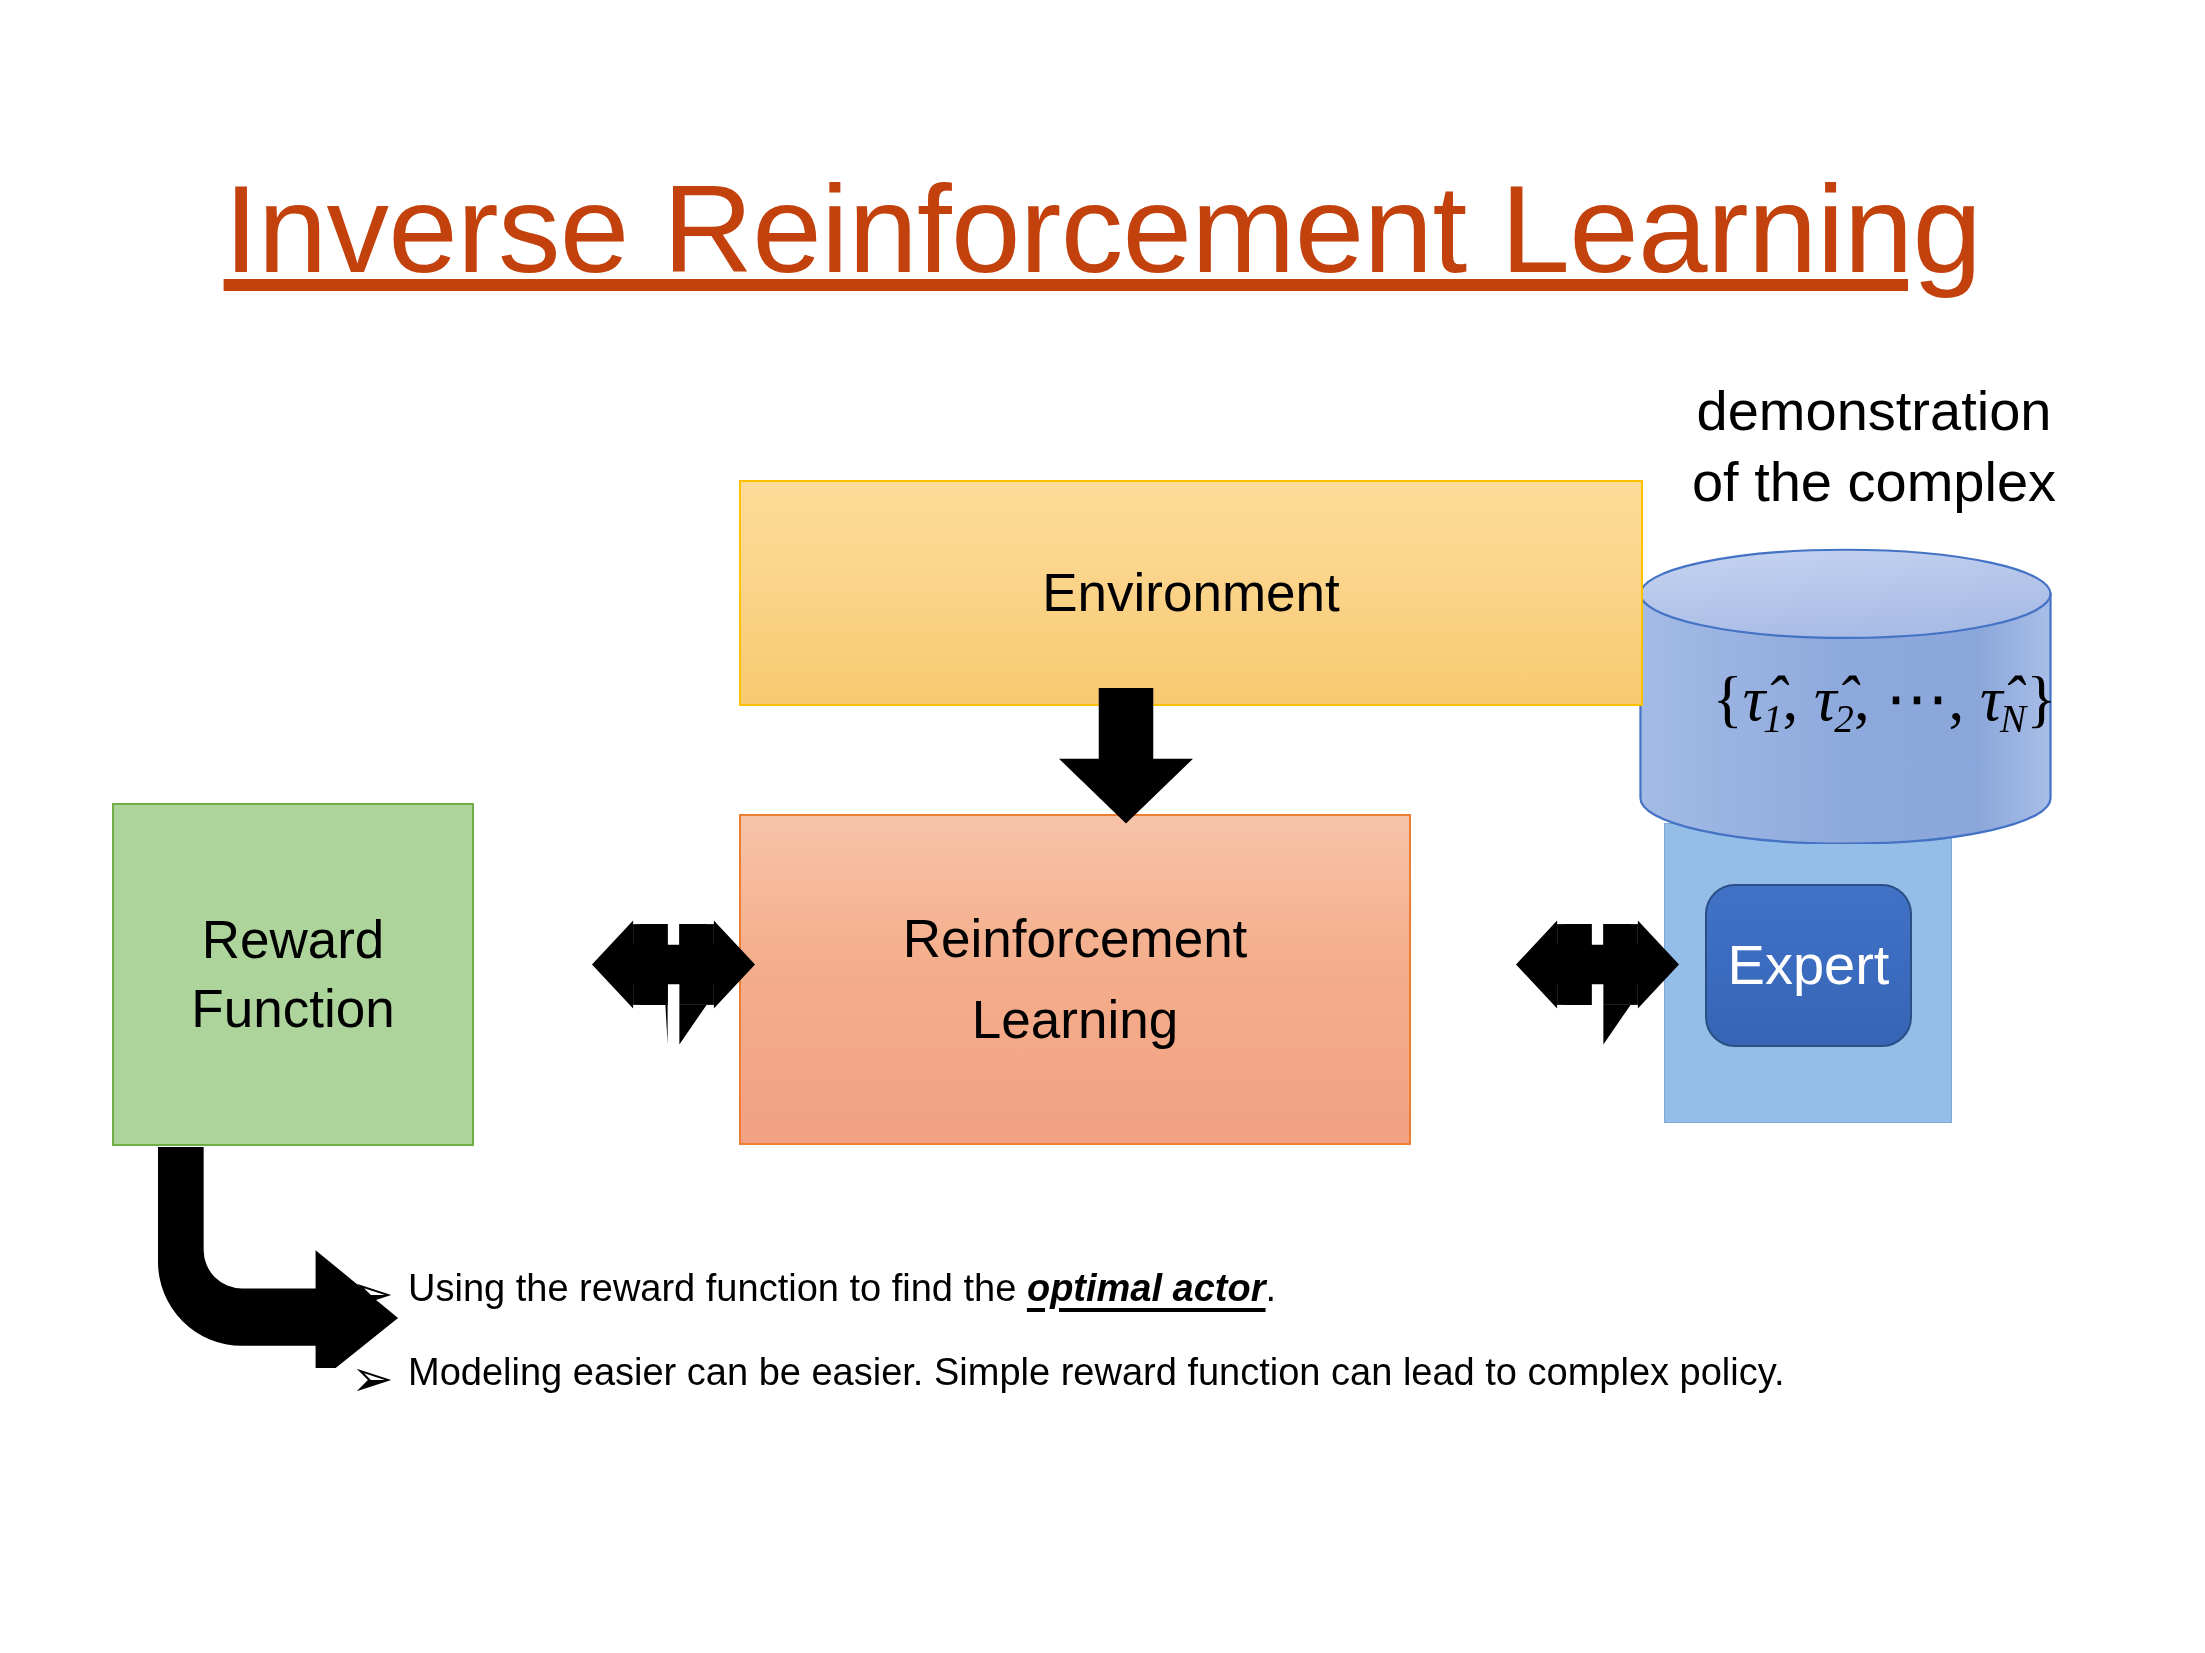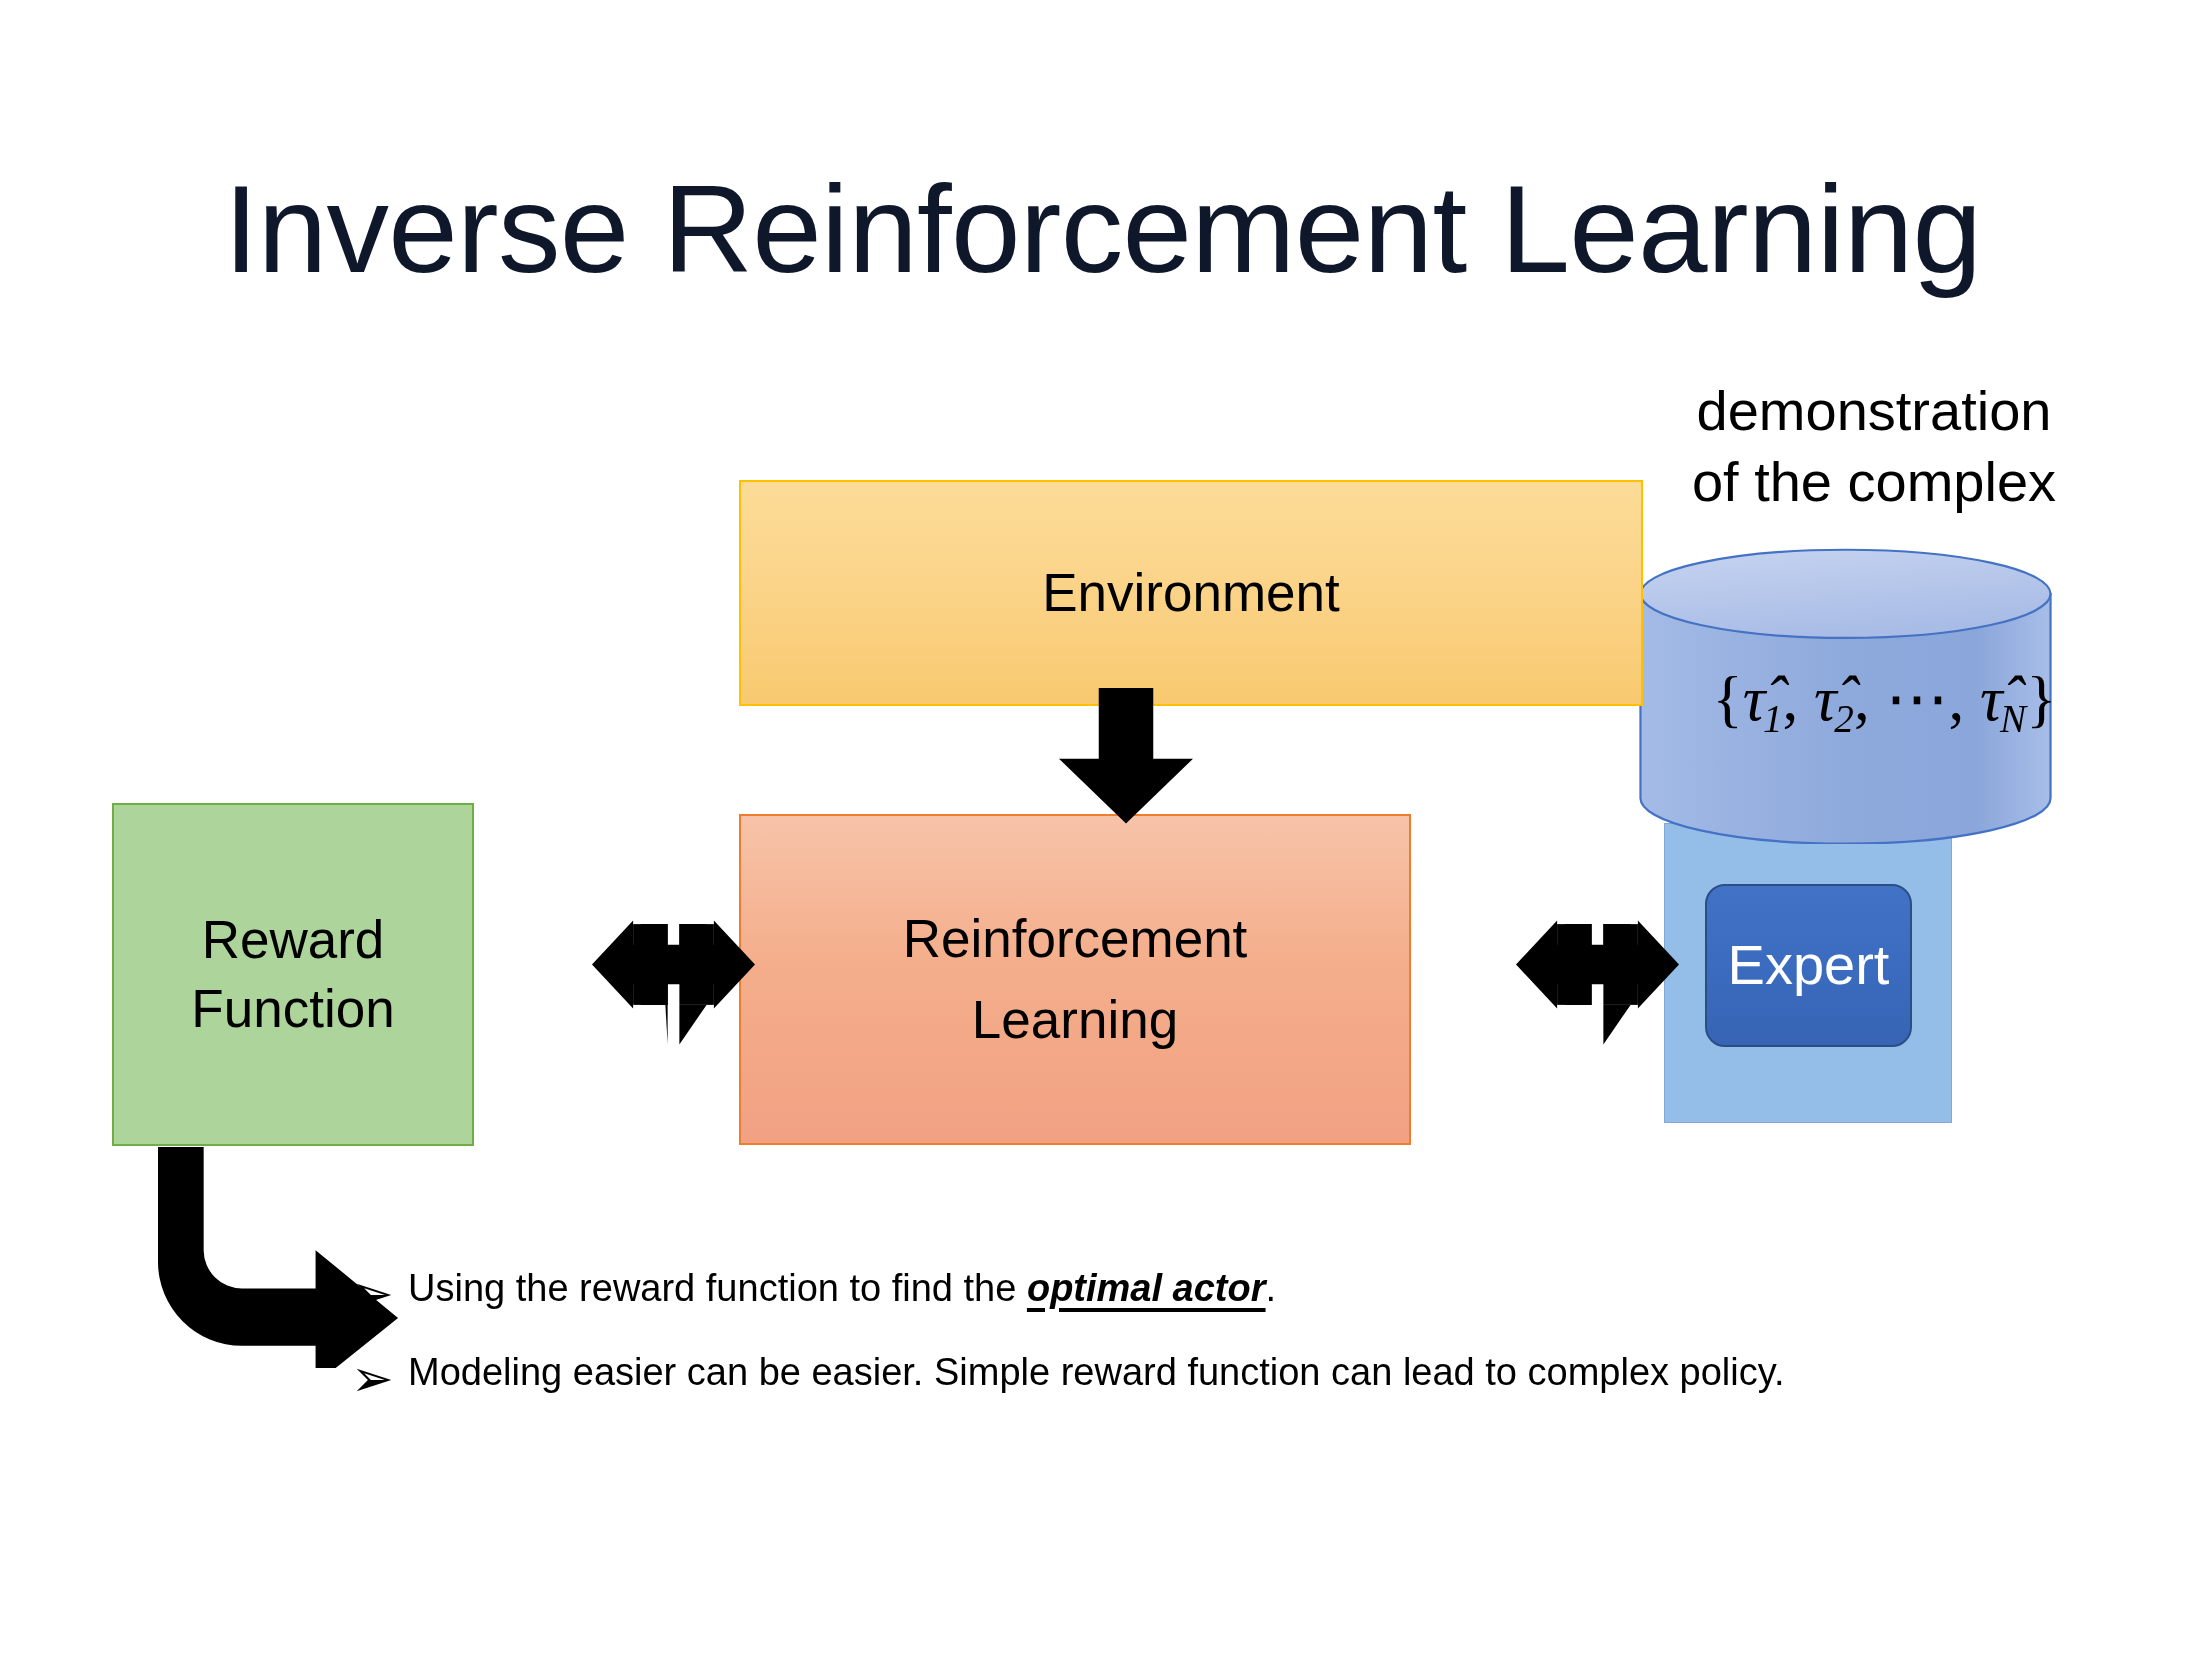--- a/index.html
+++ b/index.html
@@ -21,22 +21,23 @@
   #slide-title {
     position: absolute;
     left: 0;
     top: 163px;
     width: 2205px;
     text-align: center;
     font-size: 125px;
     line-height: 1.06;
     font-weight: 400;
     letter-spacing: -0.7px;
-    color: #0f172a;
+    color: #c2410c;
     white-space: nowrap;
+    text-decoration: underline;
   }
 
   
   .box {
     position: absolute;
     box-sizing: border-box;
     display: flex;
     align-items: center;
     justify-content: center;
     text-align: center;
@@ -114,21 +115,21 @@
     width: 413px;
     height: 296px;
   }
 
   
   #expert-box {
     left: 1705px;
     top: 884px;
     width: 207px;
     height: 163px;
-    border-radius: 20px;
+    border-radius: 30px;
     border: 2.2px solid #2A4F85;
     background: linear-gradient(180deg, #4272C6 0%, #3B6BBE 55%, #3764B4 100%);
   }
   #expert-box .box-label {
     color: #FFFFFF;
     font-size: 56px;
   }
 
   
   .arrow-svg { position: absolute; }

